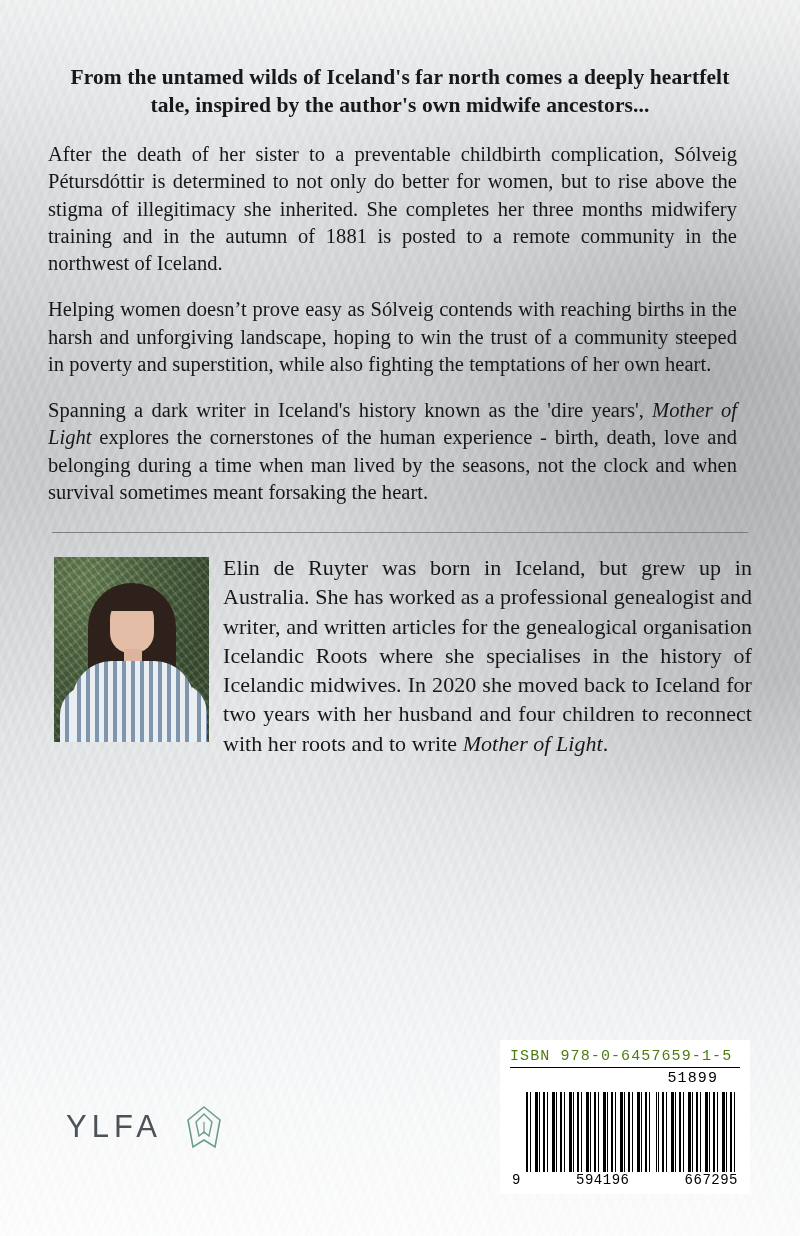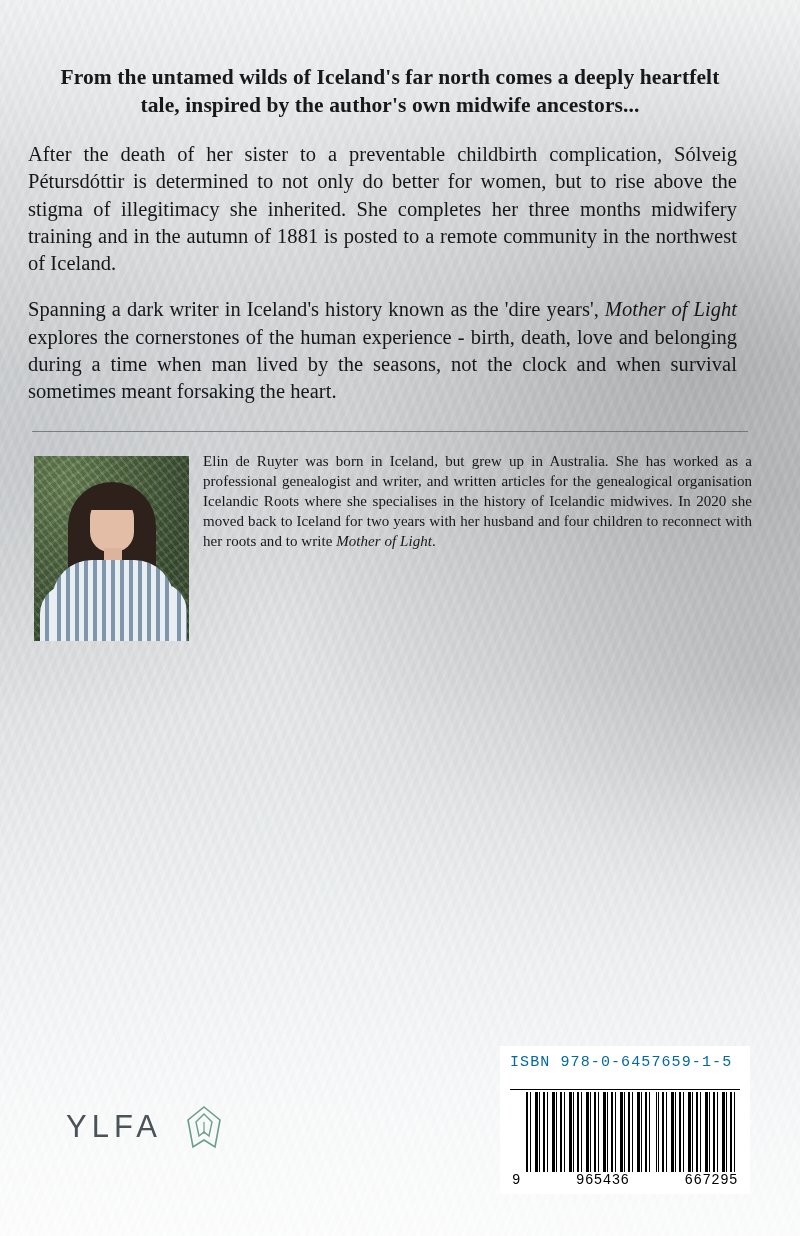--- a/index.html
+++ b/index.html
@@ -42,21 +42,21 @@
   .bg-veil {
     position: absolute;
     inset: 0;
     background: linear-gradient(to bottom, rgba(255,255,255,0.55), rgba(255,255,255,0.35) 30%, rgba(255,255,255,0.40) 55%, rgba(255,255,255,0.62) 80%, rgba(255,255,255,0.80) 100%);
   }
 
   
   .page {
     position: absolute;
     inset: 0;
-    padding: 56px 48px 0 28px;
+    padding: 56px 48px 0 48px;
     box-sizing: border-box;
   }
 
   .tagline {
     font-family: "Liberation Serif", serif;
     font-weight: bold;
     font-size: 21.5px;
     line-height: 1.28;
     text-align: center;
     color: #16181a;
@@ -162,21 +162,21 @@
     border-radius: 30px 0 0 0;
   }
   .author-photo .shoulder-r {
     position: absolute;
     right: 2px; top: 126px; width: 42px; height: 62px;
     background: repeating-linear-gradient(90deg, #e9eef3 0 5px, #7f96ad 5px 9px);
     border-radius: 0 30px 0 0;
   }
 
   .author-text {
-    font-size: 15px;
+    font-size: 22px;
     line-height: 1.33;
     color: #15181a;
     text-align: justify;
     letter-spacing: .05px;
   }
   .author-text em { font-style: italic; }
 
   
   .footer {
     position: absolute;
@@ -209,23 +209,23 @@
     bottom: 42px;
     width: 250px;
     background: #ffffff;
     padding: 8px 10px 6px 10px;
     box-sizing: border-box;
   }
   .isbn-line {
     font-family: "Liberation Mono", monospace;
     font-size: 15px;
     letter-spacing: 1.1px;
-    color: #0369a1;
+    color: #4d7c0f;
     border-bottom: 1px solid #000;
-    padding-bottom: 18px;
+    padding-bottom: 2px;
   }
   .isbn-ean {
     font-family: "Liberation Mono", monospace;
     font-size: 15px;
     letter-spacing: 1.1px;
     color: #000;
     text-align: right;
     padding: 2px 22px 3px 0;
   }
   .bars-wrap {
@@ -270,20 +270,21 @@
   <div class="bg-streaks"></div>
   <div class="bg-veil"></div>
 </div>
 
 <div class="page">
 
   <div class="tagline">From the untamed wilds of Iceland's far north comes a deeply heartfelt tale, inspired by the author's own midwife ancestors...</div>
 
   <div class="blurb">
     <p>After the death of her sister to a preventable childbirth complication, Sólveig Pétursdóttir is determined to not only do better for women, but to rise above the stigma of illegitimacy she inherited. She completes her three months midwifery training and in the autumn of 1881 is posted to a remote community in the northwest of Iceland.</p>
+    <p>Helping women doesn’t prove easy as Sólveig contends with reaching births in the harsh and unforgiving landscape, hoping to win the trust of a community steeped in poverty and superstition, while also fighting the temptations of her own heart.</p>
     <p><span>Spanning a dark writer in Iceland's history known as the 'dire years', </span><em>Mother of Light</em><span> explores the cornerstones of the human experience - birth, death, love and belonging during a time when man lived by the seasons, not the clock and when survival sometimes meant forsaking the heart.</span></p>
   </div>
 
   <div class="rule"></div>
 
 
   <div class="author-block">
     <div class="author-photo">
       <div class="foliage"></div>
       <div class="leaves"></div>
@@ -308,24 +309,25 @@
       <svg viewBox="0 0 44 46" width="44" height="46" aria-hidden="true">
         <path d="M22 3 L38 16 L33 43 L22 36 L11 43 L6 16 Z" fill="none" stroke="#6b9e8a" stroke-width="1.6"></path>
         <path d="M22 10 L30 18 L27 32 L22 28 L17 32 L14 18 Z" fill="none" stroke="#6b9e8a" stroke-width="1.4"></path>
         <path d="M22 18 L22 30" stroke="#6b9e8a" stroke-width="1.2"></path>
       </svg>
     </span>
   </div>
 
   <div class="barcode-box">
     <div class="isbn-line">ISBN 978-0-6457659-1-5</div>
+    <div class="isbn-ean">51899</div>
     <div class="bars-wrap">
       <div class="bars"></div>
       <div class="bars-gap"></div>
       <div class="bars-num">
         <span>9</span>
-        <span>965436</span>
+        <span>594196</span>
         <span>667295</span>
       </div>
     </div>
   </div>
 
 </div>
 
 </body></html>

